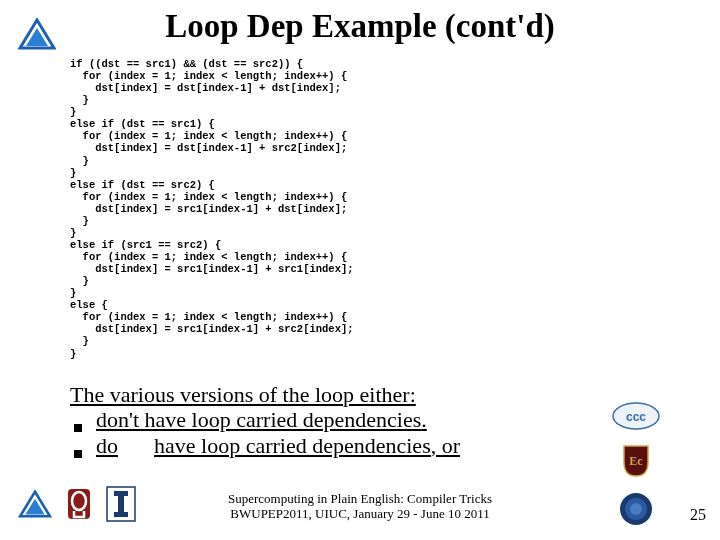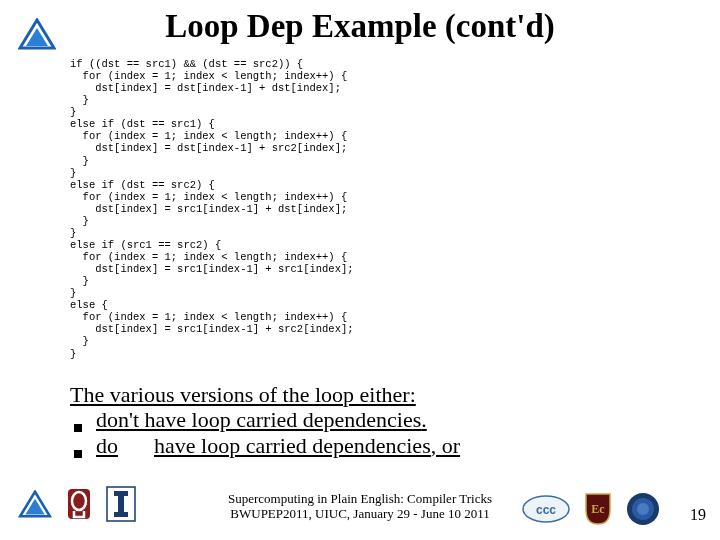--- a/index.html
+++ b/index.html
@@ -33,21 +33,21 @@
     font-weight: bold;
     font-size: 33px;
     color: #000;
     letter-spacing: 0;
   }
   .code-block {
     position: absolute;
     top: 58px;
     left: 70px;
     font-family: "Courier New", Courier, monospace;
-    font-weight: normal;
+    font-weight: bold;
     font-size: 10.5px;
     line-height: 1.15;
     white-space: pre;
     color: #000;
   }
   .body-text {
     position: absolute;
     top: 382px;
     left: 70px;
     width: 600px;
@@ -99,20 +99,21 @@
     color: #000;
     bottom: 18px;
   }
   .footer-logos-right {
     position: absolute;
     right: 60px;
     bottom: 14px;
     display: flex;
     align-items: center;
     gap: 14px;
+    flex-direction: column;
   }
   .page-num {
     position: absolute;
     right: 14px;
     bottom: 16px;
     font-size: 16px;
     color: #000;
   }
   
   .logo-svg { display: block; }
@@ -219,15 +220,15 @@
     </span>
     <span>
       <svg class="logo-svg" width="34" height="34" viewBox="0 0 34 34">
         <circle cx="17" cy="17" r="16" fill="#1a3a6e"></circle>
         <circle cx="17" cy="17" r="11" fill="#2a5aa0"></circle>
         <circle cx="17" cy="17" r="6" fill="#4a7ac0"></circle>
       </svg>
     </span>
   </div>
 
-  <div class="page-num">19</div>
+  <div class="page-num">25</div>
 
 </div>
 
 </body></html>

